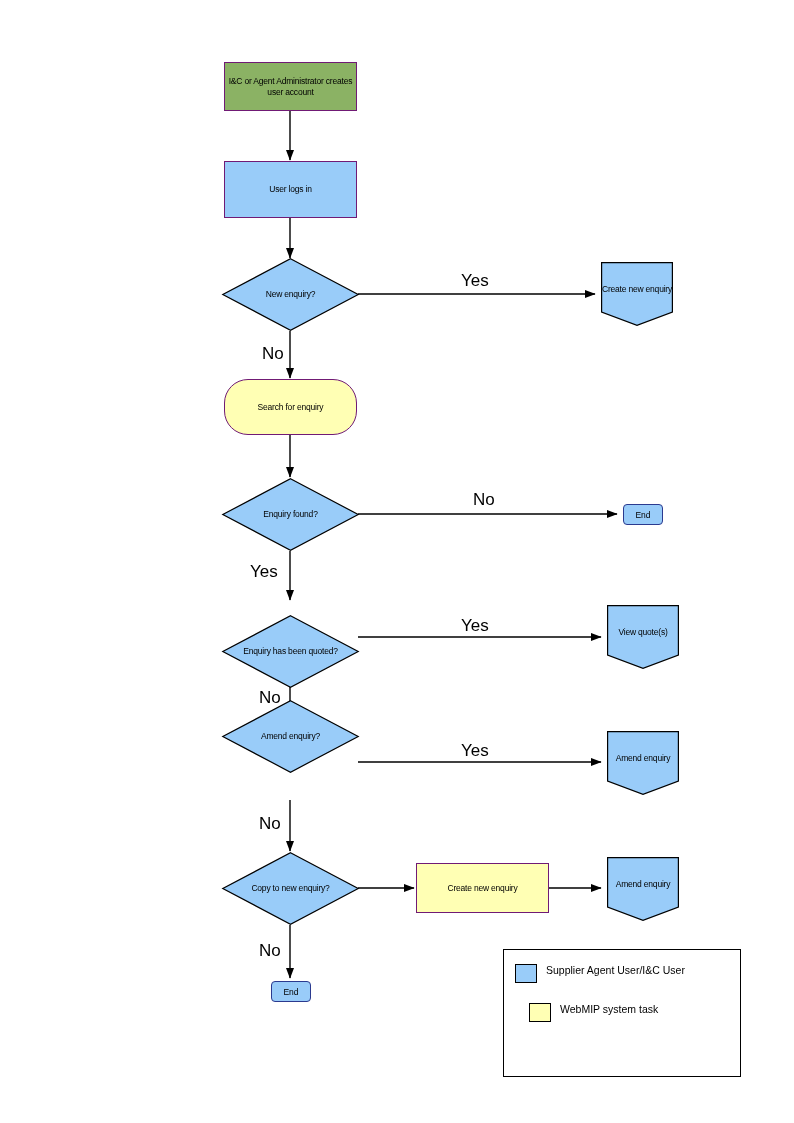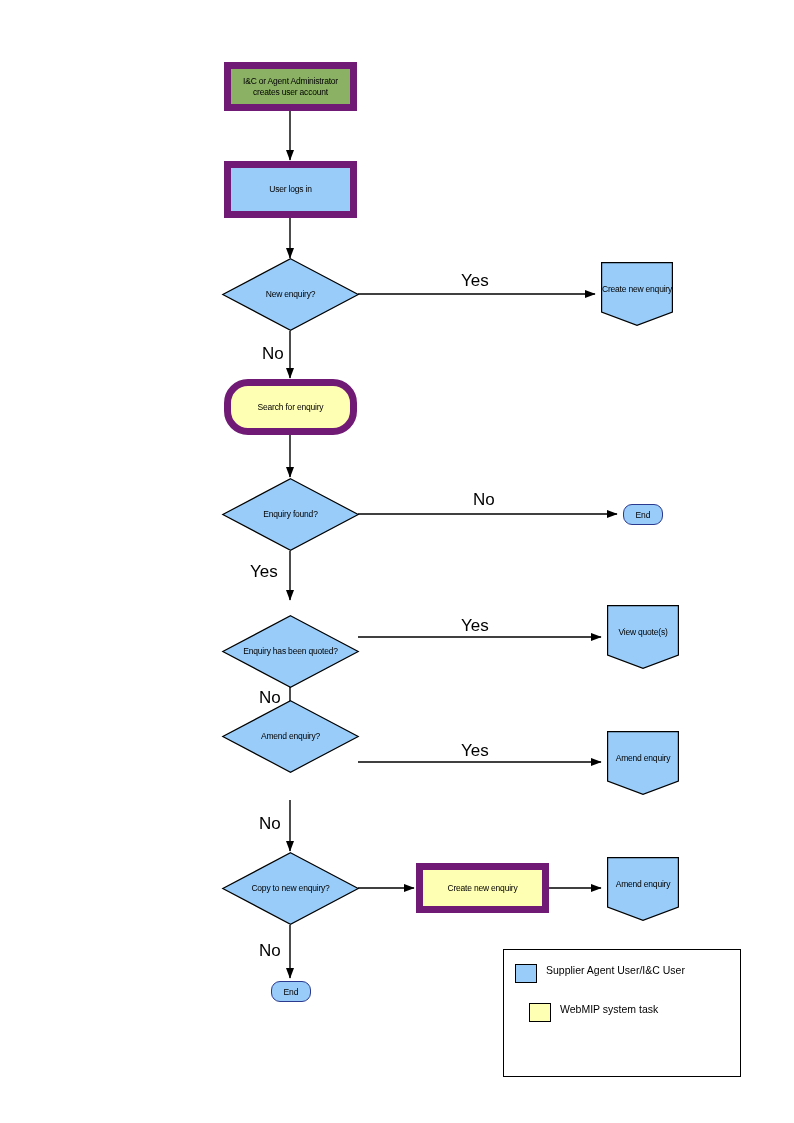--- a/index.html
+++ b/index.html
@@ -26,21 +26,21 @@
     display: flex;
     align-items: center;
     justify-content: center;
     text-align: center;
     font-size: 8.5px;
     color: #000;
     line-height: 1.25;
     letter-spacing: -0.2px;
   }
   .rect {
-    border: 7px solid #701a75;
+    border: 1px solid #701a75;
   }
   .blue   { background: #99ccf9; }
   .yellow { background: #ffffb4; }
   .green  { background: #8bb264; }
 
   .diamond-wrap {
     position: absolute;
   }
   .diamond-wrap svg {
     position: absolute;
@@ -85,21 +85,21 @@
     box-sizing: border-box;
     letter-spacing: -0.2px;
     color: #000;
   }
 
   .terminator {
     position: absolute;
     box-sizing: border-box;
     border: 1px solid #2b3a8f;
     background: #99ccf9;
-    border-radius: 9px;
+    border-radius: 4px;
     display: flex;
     align-items: center;
     justify-content: center;
     font-size: 8.5px;
     color: #000;
   }
 
   .edge-label {
     position: absolute;
     font-size: 17px;

